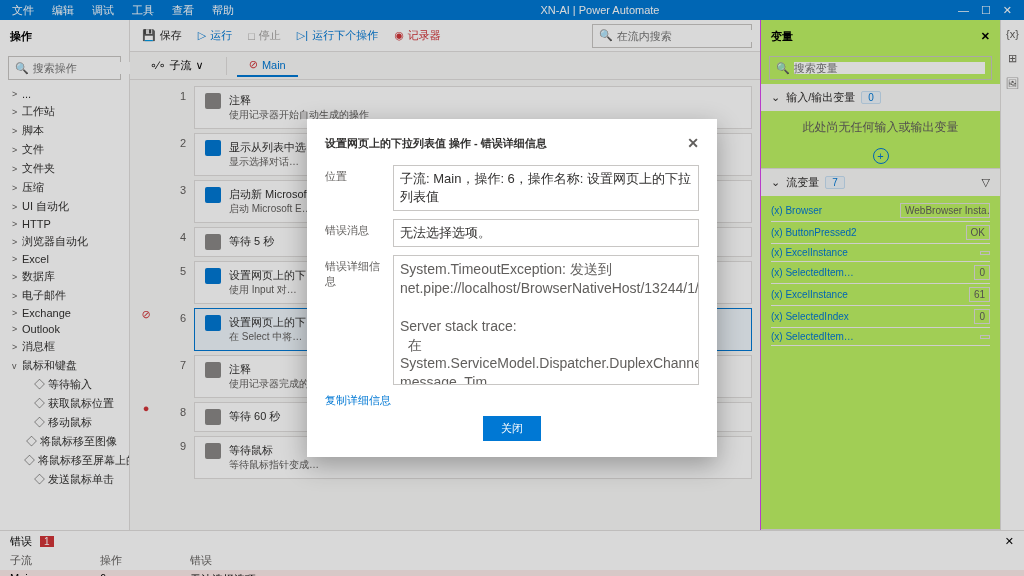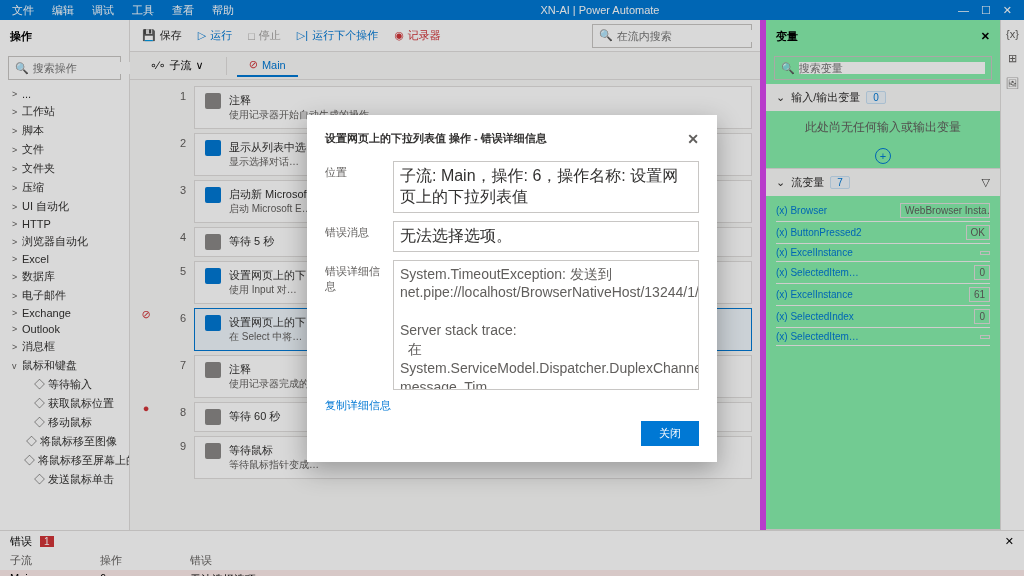--- a/index.html
+++ b/index.html
@@ -27,21 +27,21 @@
 .sub-tab.active{border-bottom:2px solid #0078d4;color:#0078d4}
 .flow-area{flex:1;overflow:auto;padding:4px 0;background:#faf9f8}
 .step{display:flex;align-items:flex-start;padding:2px 8px;gap:8px}
 .step .err{width:16px;color:#d13438;text-align:center}
 .step .num{width:24px;text-align:right;color:#605e5c;font-size:11px;padding-top:4px}
 .step .card{flex:1;background:#fff;border:1px solid #e1dfdd;padding:6px 10px;display:flex;gap:8px}
 .step .card.sel{background:#eff6fc;border-color:#0078d4}
 .step .icon{width:16px;height:16px;flex-shrink:0}
 .step .txt .t{font-size:11px;color:#323130}
 .step .txt .d{font-size:10px;color:#605e5c;white-space:nowrap;overflow:hidden}
-.right{width:240px;background:#86efac;border-left:6px solid #d946ef;display:flex;flex-direction:column}
+.right{width:240px;background:#bef264;border-left:1px solid #d946ef;display:flex;flex-direction:column}
 .var-section{border-bottom:1px solid #e1dfdd}
 .var-hdr{padding:6px 10px;display:flex;align-items:center;gap:6px;font-size:11px;color:#323130;background:#faf9f8}
 .badge{background:#eff6fc;border:1px solid #c7e0f4;color:#0078d4;padding:0 6px;border-radius:2px;font-size:10px}
 .var-body{padding:8px;font-size:12px;color:#605e5c;text-align:center}
 .var-list{padding:4px 10px}
 .var-item{display:flex;justify-content:space-between;align-items:center;padding:3px 0;border-bottom:1px solid #f3f2f1}
 .var-item .vn{color:#0078d4;font-size:10px}
 .var-item .vv{color:#605e5c;font-size:10px;border:1px solid #e1dfdd;padding:1px 4px;max-width:90px;overflow:hidden;white-space:nowrap}
 .plus-circle{width:16px;height:16px;border:1px solid #0078d4;border-radius:50%;color:#0078d4;display:flex;align-items:center;justify-content:center;font-size:11px;margin:4px auto}
 .xside{width:24px;background:#fff;border-left:1px solid #e1dfdd;display:flex;flex-direction:column;align-items:center;padding-top:8px;gap:12px;color:#605e5c}
@@ -50,24 +50,24 @@
 .errors .eh .eb{background:#d13438;color:#fff;padding:0 4px;font-size:10px}
 .errors .cols{display:flex;padding:2px 10px;color:#605e5c;font-size:10px}
 .errors .row{display:flex;padding:2px 10px;font-size:10px;background:#fdecea}
 .errors .c1{width:90px}.errors .c2{width:90px}.errors .c3{flex:1}
 .overlay{position:absolute;inset:0;background:rgba(0,0,0,.15);display:flex;align-items:center;justify-content:center}
 .dialog{width:410px;background:#fff;box-shadow:0 8px 24px rgba(0,0,0,.3);padding:16px 18px;font-size:11px;color:#323130}
 .dialog .dh{display:flex;justify-content:space-between;align-items:center;font-size:13px;font-weight:600;margin-bottom:14px}
 .dialog .close{font-size:14px;color:#605e5c;cursor:pointer}
 .dialog .row2{display:flex;gap:10px;margin-bottom:8px}
 .dialog .lbl{width:58px;color:#605e5c;padding-top:4px}
-.dialog .val{flex:1;border:1px solid #c8c6c4;padding:4px 6px;font-size:16px}
+.dialog .val{flex:1;border:1px solid #c8c6c4;padding:4px 6px;font-size:13px}
 .dialog .trace{height:130px;overflow:auto;font-size:14px;line-height:1.35;color:#605e5c}
 .dialog .link{color:#0078d4;}
-.dialog .btns{display:flex;justify-content:flex-end;margin-top:8px}
+.dialog .btns{display:flex;justify-content:center;margin-top:8px}
 .dialog .btn{background:#0078d4;color:#fff;padding:5px 18px;border:none}
 </style>
 </head>
 <body>
 
 <div class="titlebar">
   <div class="menus">
     <span>文件</span>
     <span>编辑</span>
     <span>调试</span>

